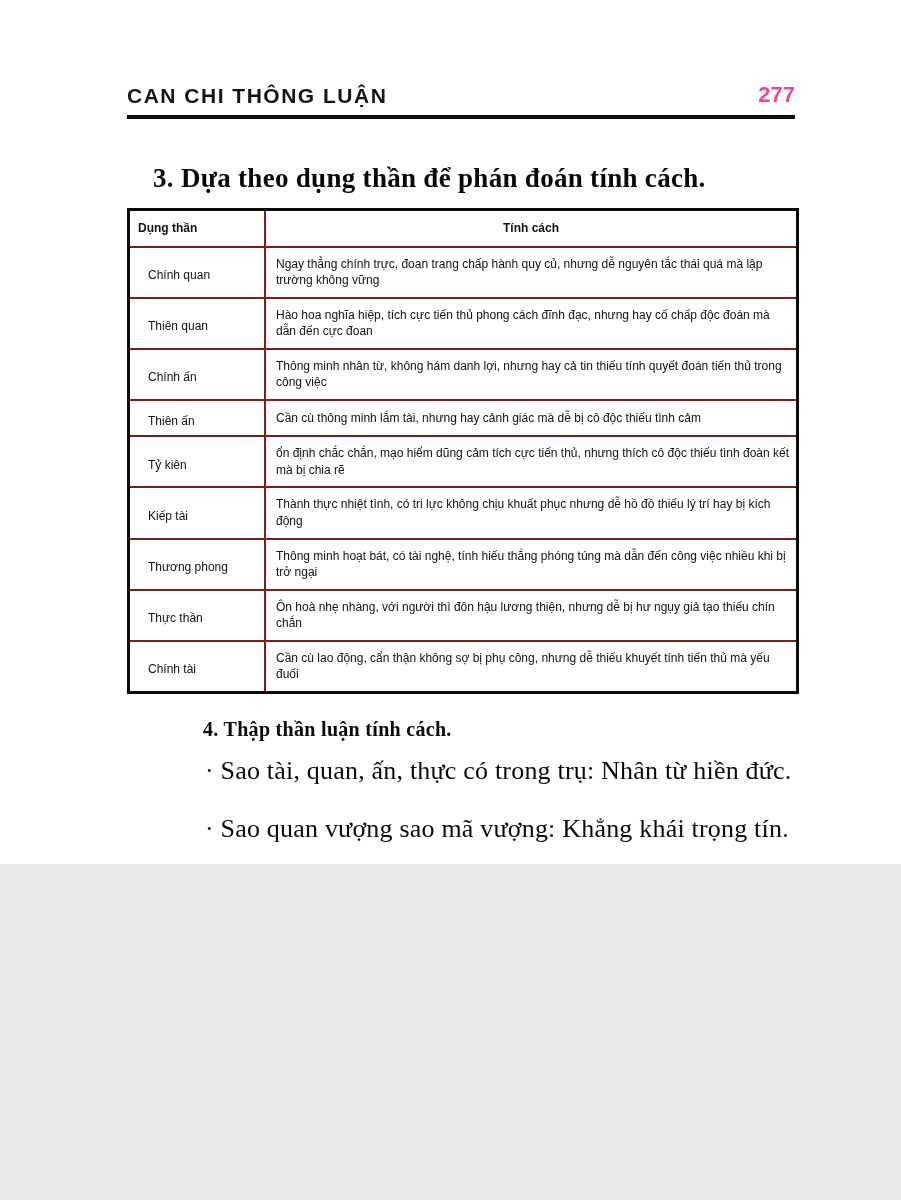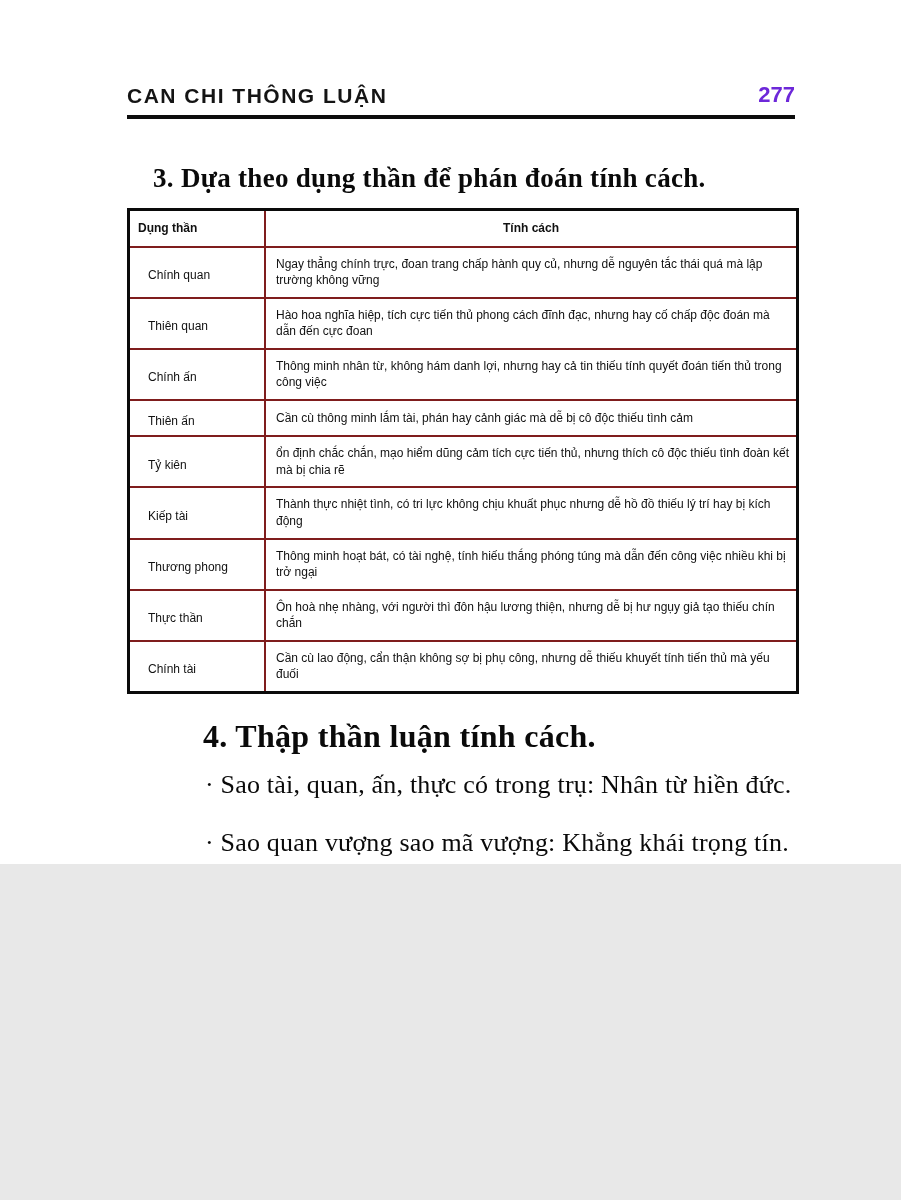--- a/index.html
+++ b/index.html
@@ -36,37 +36,37 @@
   }
   .running-header .title {
     font-size: 21px;
     font-weight: 600;
     letter-spacing: 1.5px;
     color: #141414;
   }
   .running-header .pageno {
     font-size: 22px;
     font-weight: 700;
-    color: #6d28d9;
+    color: #ec4899;
   }
 
   
   .section-heading {
     font-family: "Liberation Serif", "DejaVu Serif", serif;
     font-weight: 700;
     color: #0a0a0a;
   }
   .heading-3 {
     margin: 44px 0 14px 26px;
     font-size: 27px;
     letter-spacing: 0.3px;
   }
   .heading-4 {
     margin: 24px 0 10px 76px;
-    font-size: 32px;
+    font-size: 20px;
     letter-spacing: 0.3px;
   }
 
   
   table.dungthan {
     border-collapse: collapse;
     width: 672px;
     border: 3px solid #0a0a0a;
     font-family: "Liberation Sans", sans-serif;
     table-layout: fixed;
@@ -139,21 +139,21 @@
           <tr>
             <td class="cell-label">Thiên quan</td>
             <td class="cell-text">Hào hoa nghĩa hiệp, tích cực tiến thủ phong cách đĩnh đạc, nhưng hay cố chấp độc đoán mà dẫn đến cực đoan</td>
           </tr>
           <tr>
             <td class="cell-label">Chính ấn</td>
             <td class="cell-text">Thông minh nhân từ, không hám danh lợi, nhưng hay cả tin thiếu tính quyết đoán tiến thủ trong công việc</td>
           </tr>
           <tr>
             <td class="cell-label">Thiên ấn</td>
-            <td class="cell-text">Cần cù thông minh lắm tài, phán hay cảnh giác mà dễ bị cô độc thiếu tình cảm</td>
+            <td class="cell-text">Cần cù thông minh lắm tài, nhưng hay cảnh giác mà dễ bị cô độc thiếu tình cảm</td>
           </tr>
           <tr>
             <td class="cell-label">Tỷ kiên</td>
             <td class="cell-text">ổn định chắc chắn, mạo hiểm dũng cảm tích cực tiến thủ, nhưng thích cô độc thiếu tình đoàn kết mà bị chia rẽ</td>
           </tr>
           <tr>
             <td class="cell-label">Kiếp tài</td>
             <td class="cell-text">Thành thực nhiệt tình, có tri lực không chịu khuất phục nhưng dễ hồ đồ thiếu lý trí hay bị kích động</td>
           </tr>
           <tr>

